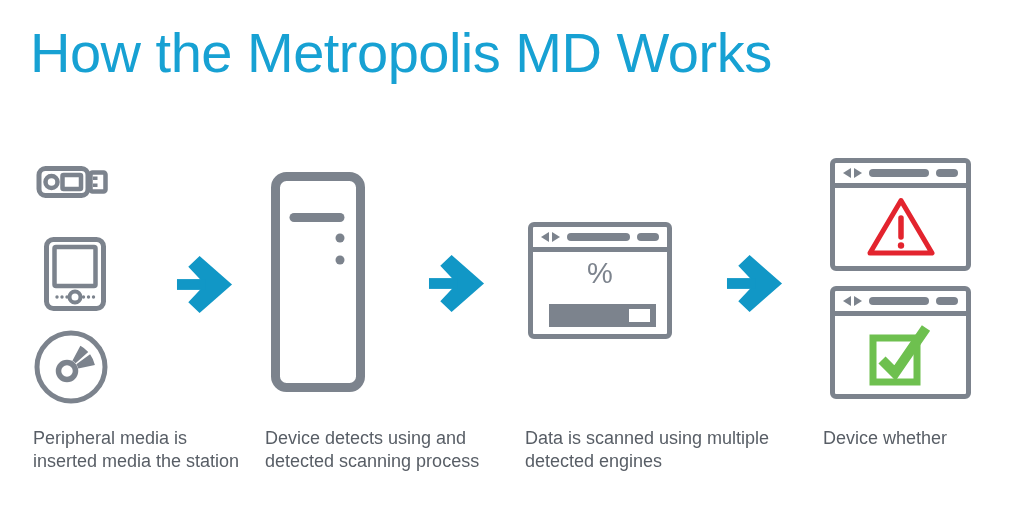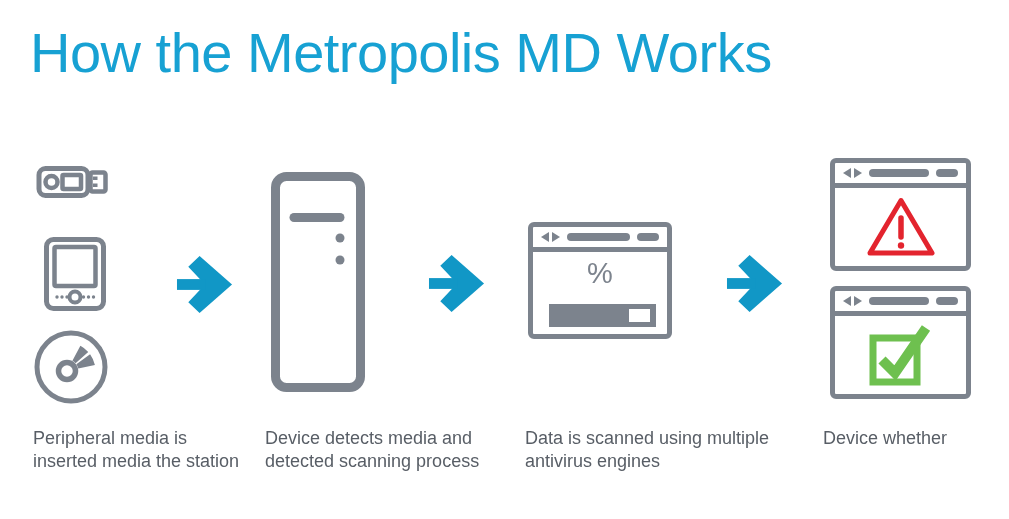--- a/index.html
+++ b/index.html
@@ -188,24 +188,24 @@
         </svg>
       </span>
     </div>
   </div>
 
   <div class="caption" style="left:33px;">
     <div>Peripheral media is</div>
     <div>inserted media the station</div>
   </div>
   <div class="caption" style="left:265px;">
-    <div>Device detects media and</div>
+    <div>Device detects using and</div>
     <div>detected scanning process</div>
   </div>
   <div class="caption" style="left:525px;">
     <div>Data is scanned using multiple</div>
-    <div>antivirus engines</div>
+    <div>detected engines</div>
   </div>
   <div class="caption" style="left:823px;">
     <div>Device whether</div>
   </div>
 
 </div>
 
 </body></html>

